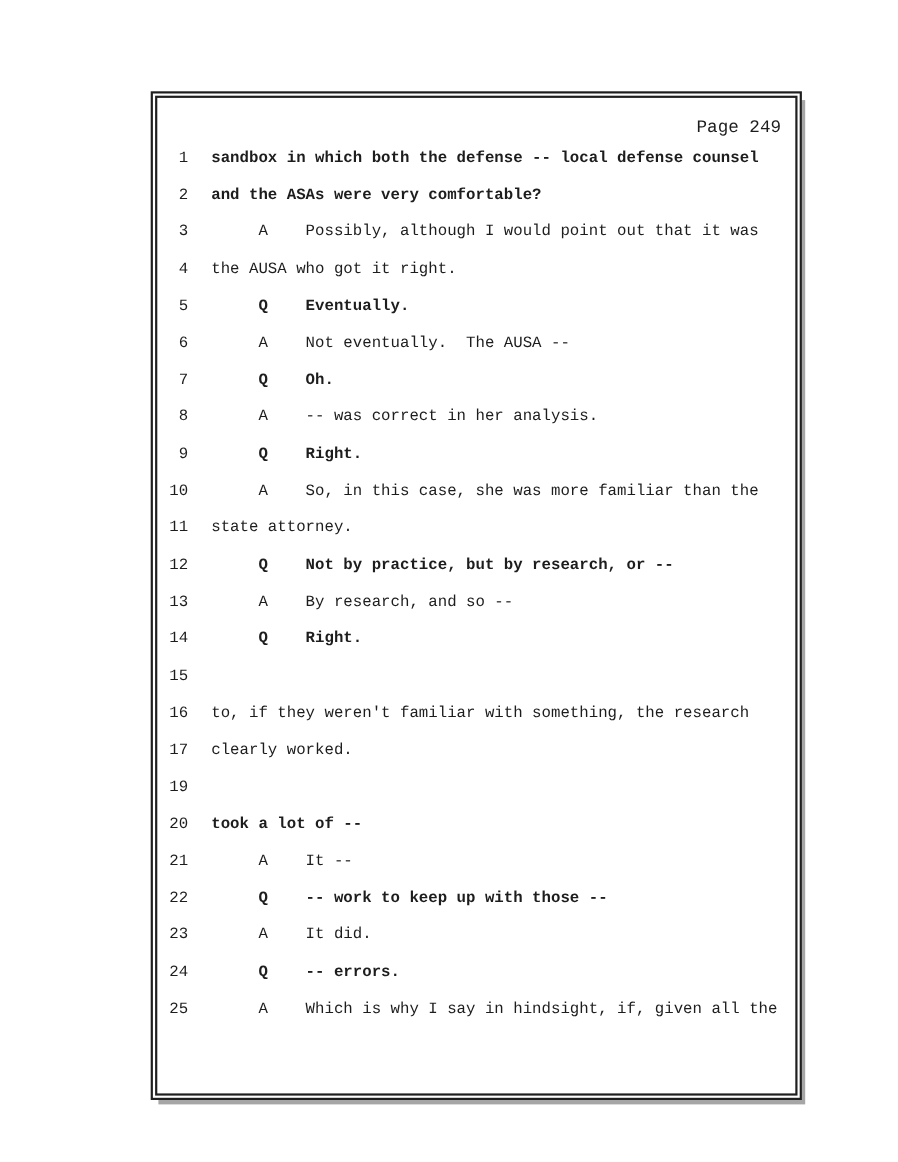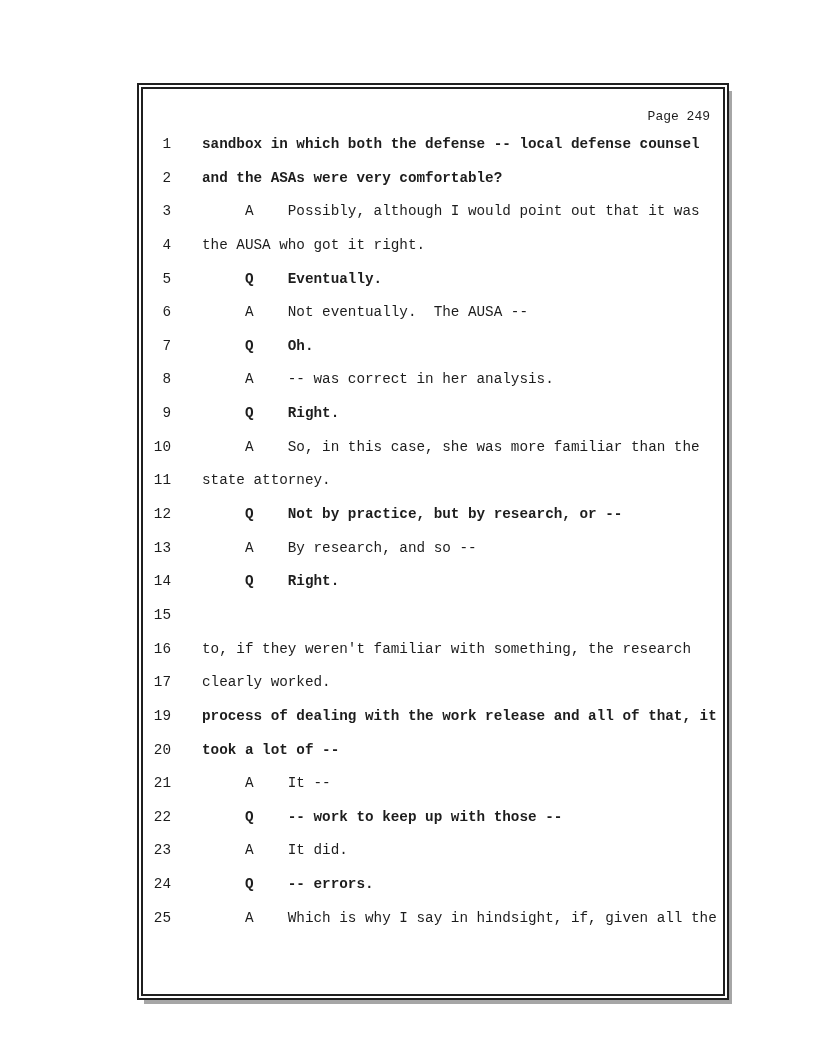--- a/index.html
+++ b/index.html
@@ -28,21 +28,21 @@
     position: relative;
     width: 100%;
     height: 100%;
     box-sizing: border-box;
     border: 2px solid #1f1f1f;
   }
   .page-header {
     position: absolute;
     top: 18px;
     right: 13px;
-    font-size: 13px;
+    font-size: 16px;
     line-height: 19px;
     white-space: pre;
   }
   .lines {
     position: absolute;
     top: 46px;
     left: 0;
     right: 0;
   }
   .t-line {
@@ -51,21 +51,21 @@
     height: 33.65px;
     font-size: 14.3px;
     line-height: 19px;
   }
   .ln {
     flex: 0 0 28px;
     width: 28px;
     text-align: right;
   }
   .lt {
-    margin-left: 31px;
+    margin-left: 21px;
     white-space: pre;
   }
   .t-line.bold .lt { font-weight: bold; }
 </style>
 </head>
 <body>
 
 <div class="canvas">
   <div class="frame-outer">
     <div class="frame-inner">
@@ -133,21 +133,20 @@
           <div class="t-line">
     <span class="ln">16</span>
     <span class="lt">to, if they weren't familiar with something, the research</span>
   </div>
           <div class="t-line">
     <span class="ln">17</span>
     <span class="lt">clearly worked.</span>
   </div>
           <div class="t-line bold">
     <span class="ln">19</span>
-    <span class="lt">process of dealing with the work release and all of that, it</span>
   </div>
           <div class="t-line bold">
     <span class="ln">20</span>
     <span class="lt">took a lot of --</span>
   </div>
           <div class="t-line">
     <span class="ln">21</span>
     <span class="lt">     A    It --</span>
   </div>
           <div class="t-line bold">

